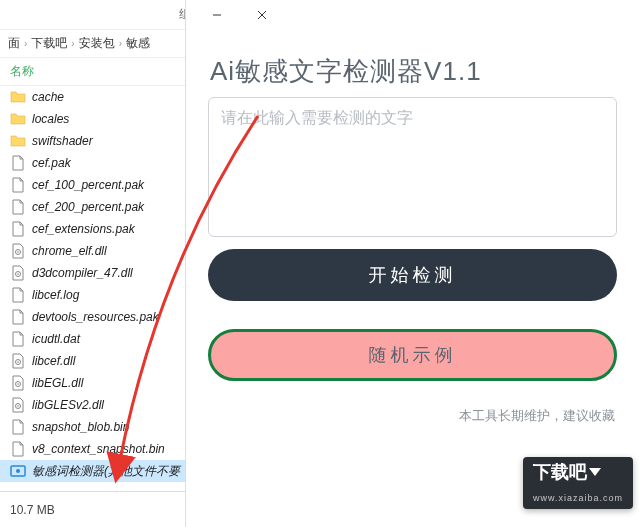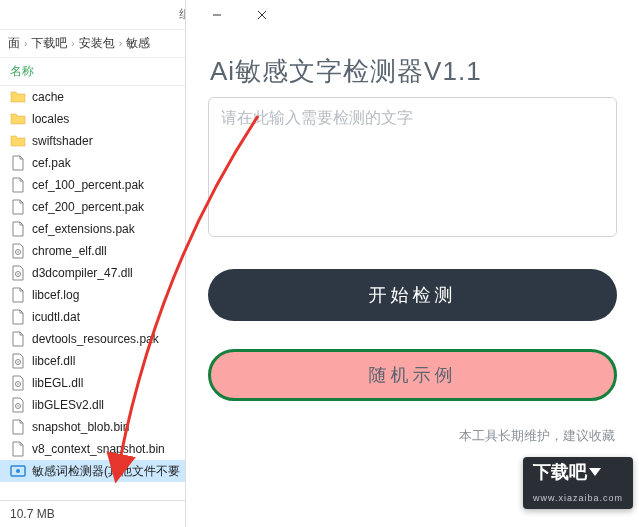--- a/index.html
+++ b/index.html
@@ -3,43 +3,43 @@
 <meta charset="utf-8">
 <style>
 * { margin:0; padding:0; box-sizing:border-box; font-family:"Microsoft YaHei","Segoe UI",sans-serif; }
 body { width:639px; height:527px; background:#fff; overflow:hidden; position:relative; }
 .explorer { position:absolute; left:0; top:0; width:200px; height:527px; border-right:1px solid #ddd; }
 .exp-top { height:30px; border-bottom:1px solid #eee; position:relative; }
 .exp-top .cog { position:absolute; right:8px; top:6px; color:#666; font-size:12px; }
 .exp-bc { height:28px; border-bottom:1px solid #eee; padding:4px 8px; font-size:12px; color:#333; display:flex; align-items:center; gap:4px; white-space:nowrap; overflow:hidden; }
 .exp-bc .sep { color:#999; font-size:10px; }
 .exp-hdr { height:28px; border-bottom:1px solid #eee; padding:4px 10px; font-size:12px; color:#4a6; display:flex; align-items:center; }
-.exp-list { height:410px; overflow:hidden; }
+.exp-list { height:410px; overflow:hidden;font-style:italic; }
 .file-row { display:flex; align-items:center; gap:6px; padding:2px 10px; font-size:12px; color:#222; height:22px; white-space:nowrap; }
 .file-row.sel { background:#cce8ff; }
 .icon-folder { width:16px; height:16px; display:inline-flex; align-items:center; justify-content:center; }
 .icon-folder svg { width:16px; height:16px; }
 .icon-file { width:16px; height:16px; display:inline-flex; align-items:center; justify-content:center; }
 .icon-file svg { width:14px; height:16px; }
 .icon-app { width:16px; height:16px; display:inline-flex; align-items:center; justify-content:center; color:#2b88d8; }
-.exp-status { position:absolute; bottom:0; left:0; height:27px; border-top:1px solid #ddd; padding:4px 10px; font-size:12px; color:#444; display:flex; align-items:center; width:200px; }
+.exp-status { position:absolute; bottom:0; left:0; height:36px; border-top:1px solid #ddd; padding:4px 10px; font-size:12px; color:#444; display:flex; align-items:center; width:200px; }
 
 .appwin { position:absolute; left:185px; top:0; width:454px; height:527px; background:#fff; border-left:1px solid #ddd; }
 .titlebar { height:30px; display:flex; align-items:center; justify-content:space-between; padding-left:8px; }
 .titlebar-left { display:flex; align-items:center; gap:6px; font-size:12px; color:#333; }
 .titlebar-icon { color:#2b88d8; font-size:14px; }
 .winbtns { display:flex; }
 .winbtn { width:45px; height:30px; display:flex; align-items:center; justify-content:center; color:#333; font-size:12px; }
 .winbtn svg { width:10px; height:10px; }
 .content { padding:10px 22px 0 22px; }
 .app-title { font-size:26px; font-weight:300; color:#5a6570; margin:14px 0 8px 2px; letter-spacing:1px; }
 .textarea-wrap { border:1px solid #d0d4d8; border-radius:6px; height:140px; padding:10px 12px; }
 .textarea { width:100%; height:100%; border:none; outline:none; resize:none; font-size:16px; color:#7f1d1d; background:transparent; }
 .textarea::placeholder { color:#b7bdc3; }
-.btn { width:100%; height:52px; border-radius:28px; display:flex; align-items:center; justify-content:center; font-size:18px; letter-spacing:4px; margin-top:32px; cursor:pointer; }
+.btn { width:100%; height:52px; border-radius:28px; display:flex; align-items:center; justify-content:center; font-size:18px; letter-spacing:4px; margin-top:12px; cursor:pointer; }
 .btn-primary { background:#2e3844; color:#fff; border:none; }
 .btn-outline { background:#fca5a5; color:#5a6570; border:3px solid #15803d; margin-top:28px; }
 .footer-note { text-align:right; font-size:13px; color:#8a9199; margin-top:26px; padding-right:2px; }
 
 .arrow { position:absolute; left:98px; top:108px; pointer-events:none; z-index:50; }
 
 .watermark { position:absolute; right:6px; bottom:18px; z-index:60; pointer-events:none; }
 .wm-badge { background:#2a2f36; color:#fff; padding:6px 10px 6px 10px; border-radius:4px; display:flex; flex-direction:column; align-items:flex-start; box-shadow:0 2px 6px rgba(0,0,0,0.3); }
 .wm-top { font-size:18px; font-weight:700; line-height:1; display:flex; align-items:center; }
 .wm-arrow { display:inline-block; width:0; height:0; border-left:6px solid transparent; border-right:6px solid transparent; border-top:8px solid #fff; margin-left:2px; vertical-align:middle; }
@@ -154,30 +154,30 @@
         </span>
         <span>libcef.log</span>
       </div>
       <div class="file-row">
         <span class="icon-file">
           <svg viewBox="0 0 14 16">
             <path d="M2 1h7l3 3v11H2z" fill="#fff" stroke="#888" stroke-width="1"></path>
             <path d="M9 1v3h3" fill="none" stroke="#888" stroke-width="1"></path>
           </svg>
         </span>
+        <span>devtools_resources.pak</span>
+      </div>
+      <div class="file-row">
+        <span class="icon-file">
+          <svg viewBox="0 0 14 16">
+            <path d="M2 1h7l3 3v11H2z" fill="#fff" stroke="#888" stroke-width="1"></path>
+            <path d="M9 1v3h3" fill="none" stroke="#888" stroke-width="1"></path>
+          </svg>
+        </span>
         <span>icudtl.dat</span>
-      </div>
-      <div class="file-row">
-        <span class="icon-file">
-          <svg viewBox="0 0 14 16">
-            <path d="M2 1h7l3 3v11H2z" fill="#fff" stroke="#888" stroke-width="1"></path>
-            <path d="M9 1v3h3" fill="none" stroke="#888" stroke-width="1"></path>
-          </svg>
-        </span>
-        <span>devtools_resources.pak</span>
       </div>
       <div class="file-row">
         <span class="icon-file">
           <svg viewBox="0 0 14 16">
             <path d="M2 1h7l3 3v11H2z" fill="#fff" stroke="#888" stroke-width="1"></path>
             <circle cx="7" cy="9" r="2.5" fill="none" stroke="#888" stroke-width="1"></circle>
             <circle cx="7" cy="9" r="0.8" fill="#888"></circle>
           </svg>
         </span>
         <span>libcef.dll</span>

